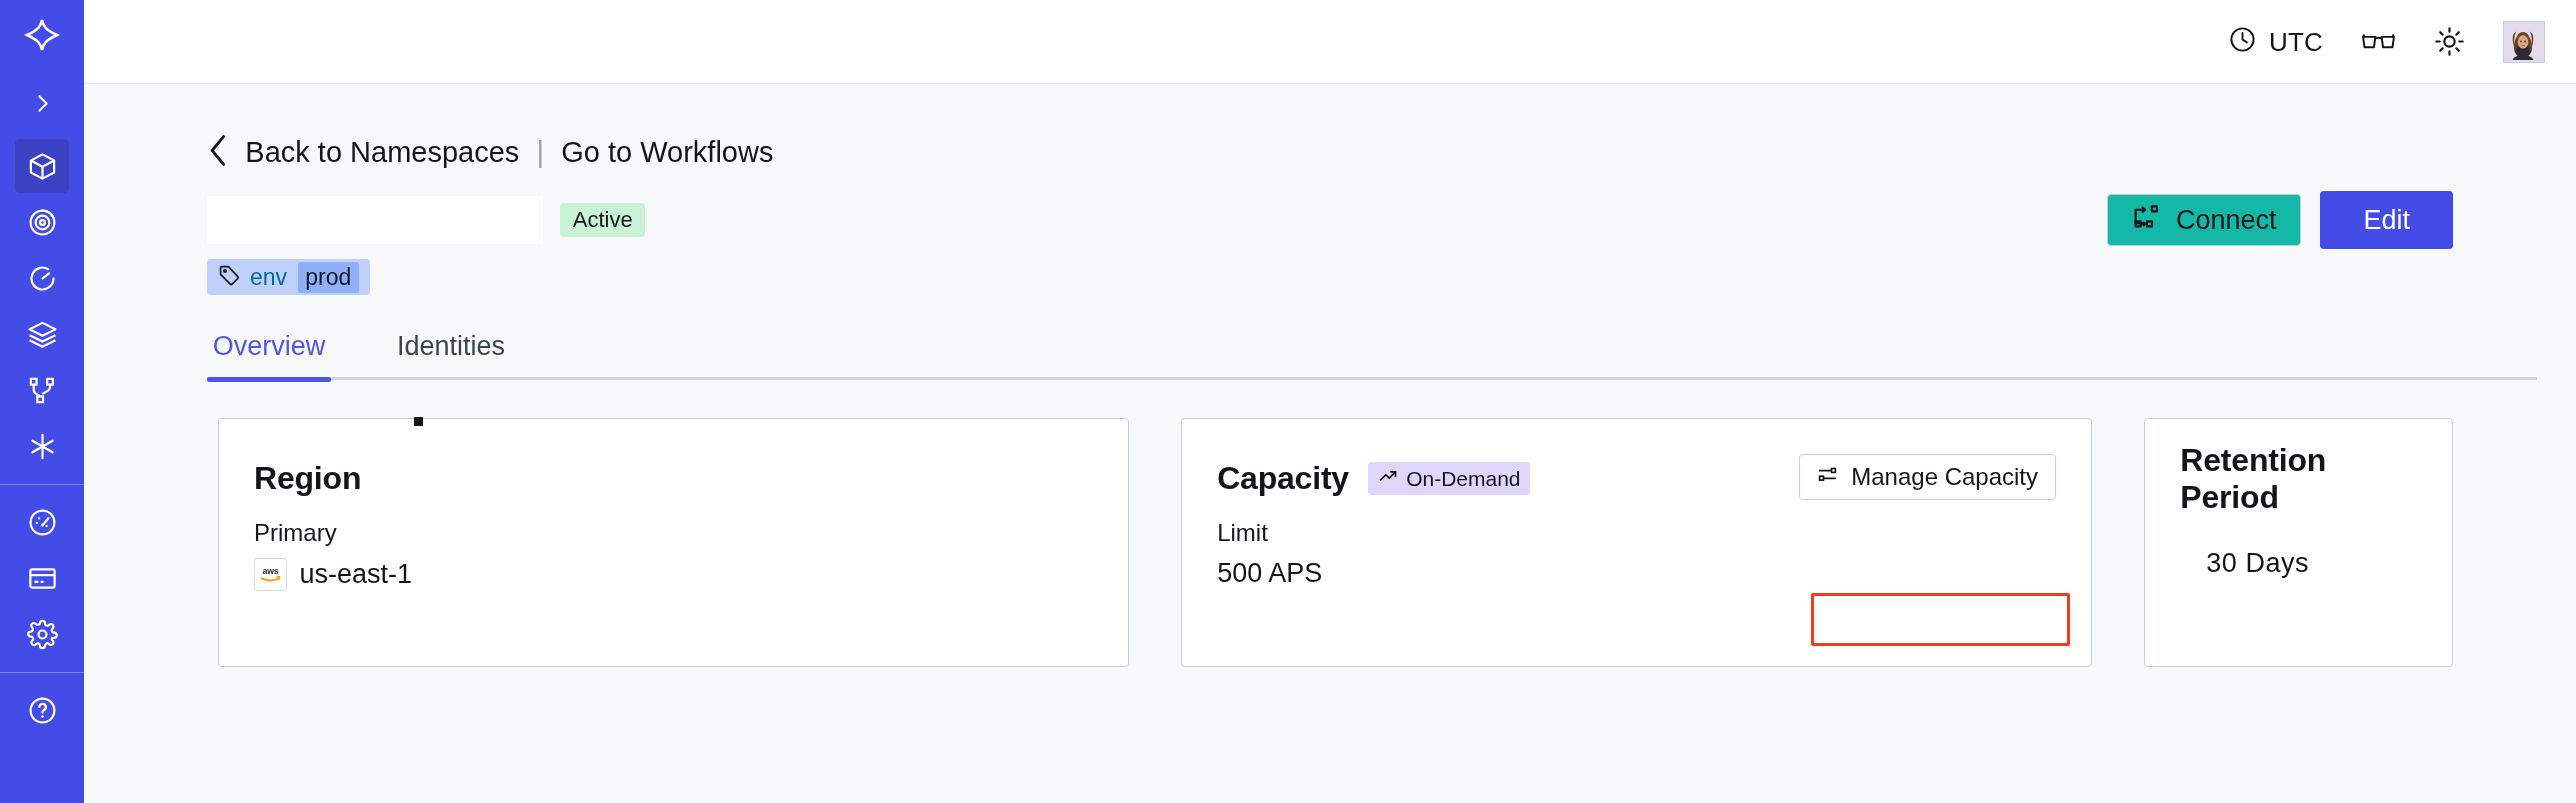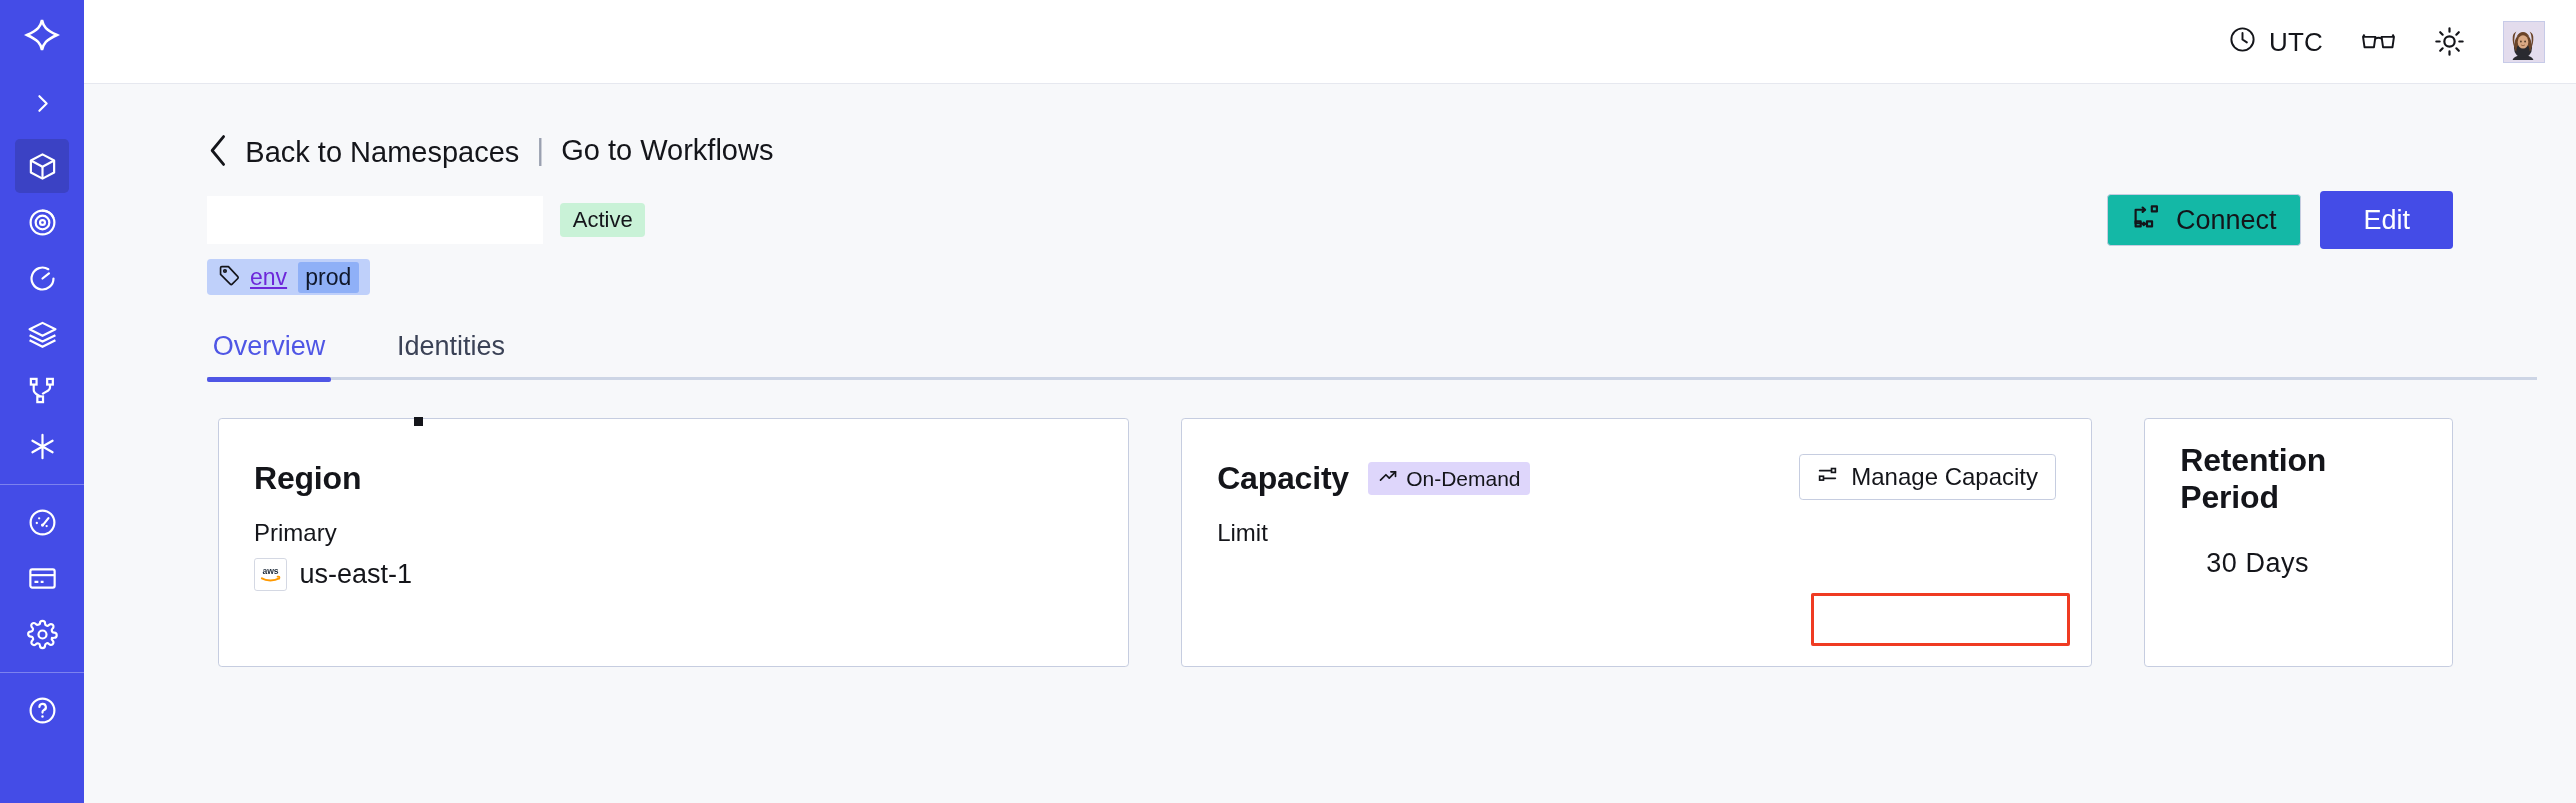--- a/index.html
+++ b/index.html
@@ -46,21 +46,21 @@
   .ticon { display: flex; align-items: center; justify-content: center; cursor: pointer; }
   .avatar {
     width: 42px; height: 42px; border: 1.9px solid #c7cbe8;
     background: #e3dced; overflow: hidden; position: relative; cursor: pointer;
   }
   .avatar svg { display: block; }
 
   
   .content { flex: 1; background: #f7f8fa; position: relative; overflow: hidden; padding: 0 123px 0 123px; }
 
-  .breadcrumb { display: flex; align-items: flex-start; gap: 15.3px; padding-top: 50px; }
+  .breadcrumb { display: flex; align-items: center; gap: 15.3px; padding-top: 50px; }
   .bc-back { display: flex; align-items: center; gap: 15.3px; cursor: pointer; }
   .bc-text { font-size: 29px; color: #14151a; }
   .bc-sep { font-size: 29px; color: #9aa0b0; margin: 0 1.9px; }
   .bc-link { font-size: 29px; color: #14151a; cursor: pointer; }
 
   .titlerow { display: flex; align-items: center; margin-top: 23px; height: 52px; }
   .title-redact { width: 336px; height: 48px; background: #ffffff; }
   .title-dot { position: absolute; left: 330px; top: 333px; width: 8.6px; height: 8.6px; background: #14151a; }
   .status-badge {
     margin-left: 17.3px; background: #c9f2d7; color: #14151a;
@@ -76,21 +76,21 @@
     background: #444ce7; color: #ffffff; border: none; border-radius: 3.8px;
     height: 58px; padding: 0 43px; font-size: 27px; cursor: pointer;
     font-family: "Liberation Sans", sans-serif;
   }
 
   .tagrow { margin-top: 13.4px; }
   .tag {
     display: inline-flex; align-items: center; gap: 10.5px;
     background: #bfd0fa; border-radius: 3.8px; height: 36px; padding: 0 10.5px;
   }
-  .tag-key { font-size: 23px; color: #6d28d9; text-decoration: underline; }
+  .tag-key { font-size: 23px; color: #0369a1; }
   .tag-val { font-size: 23px; color: #0f172a; background: #8fb0f7; padding: 1.9px 7.7px; border-radius: 2.9px; }
 
   .tabs { margin-top: 36px; display: flex; align-items: flex-end; gap: 60px; position: relative; }
   .tab { font-size: 27px; padding: 0 5.8px 17.3px 5.8px; color: #3b4256; cursor: pointer; position: relative; }
   .tab.active { color: #4f56e5; }
   .tab.active::after {
     content: ""; position: absolute; left: 0; right: 0; bottom: -1.9px;
     height: 4.8px; background: #4f56e5; border-radius: 1.9px;
   }
   .tabs-rule { position: absolute; left: 0; width: 2330px; bottom: 0; height: 2.9px; background: #cdd5e5; z-index: 0; }
@@ -390,20 +390,21 @@
               <svg width="21" height="21" viewBox="0 0 24 24" fill="none" stroke="#14151a" stroke-width="1.9" stroke-linecap="round">
                 <path d="M3 7.6h13"></path>
                   <path d="M8 16.4h13"></path>
                 <rect x="16.6" y="5.2" width="4.4" height="4.4"></rect>
                 <rect x="3" y="14" width="4.4" height="4.4"></rect>
               </svg>
             </span>
             <span>Manage Capacity</span>
           </button>
           <div class="card-sub">Limit</div>
+          <div class="card-val">500 APS</div>
         </div>
 
         <div class="card card-retention">
           <div class="card-head">
             <span class="card-title">Retention Period</span>
           </div>
           <div class="card-val-plain">30  Days</div>
         </div>
 
       </div>

